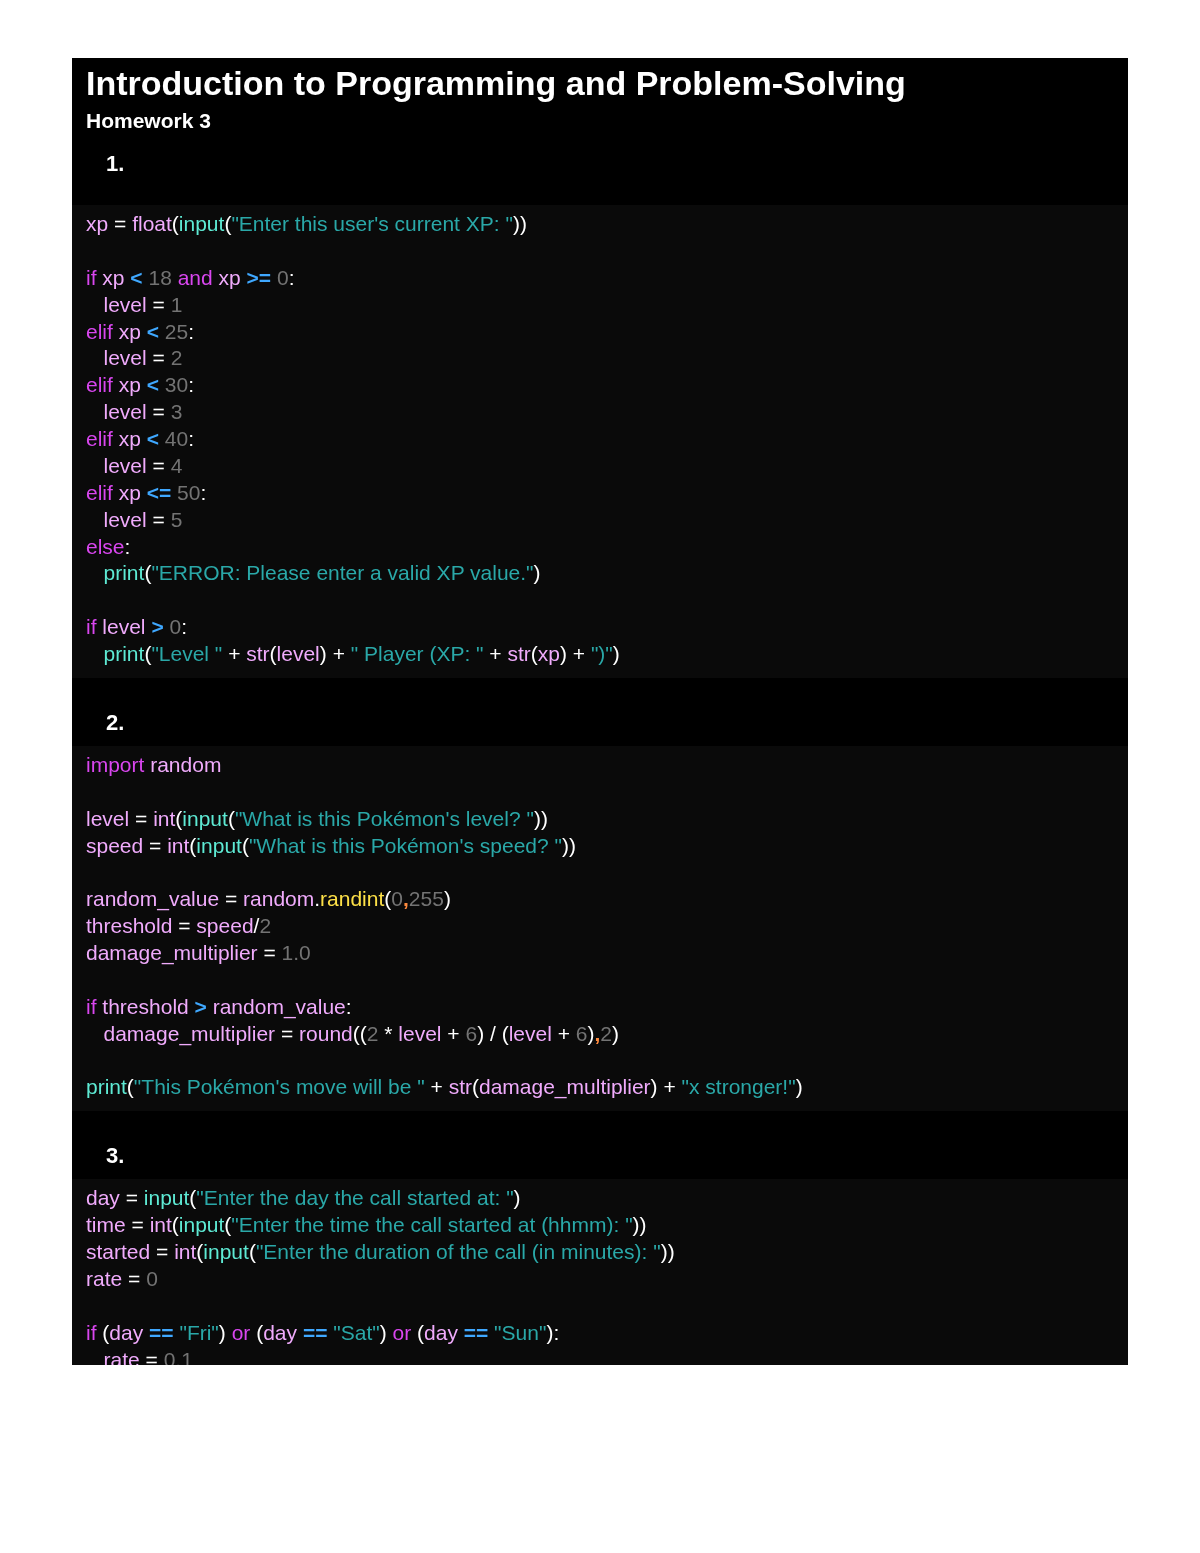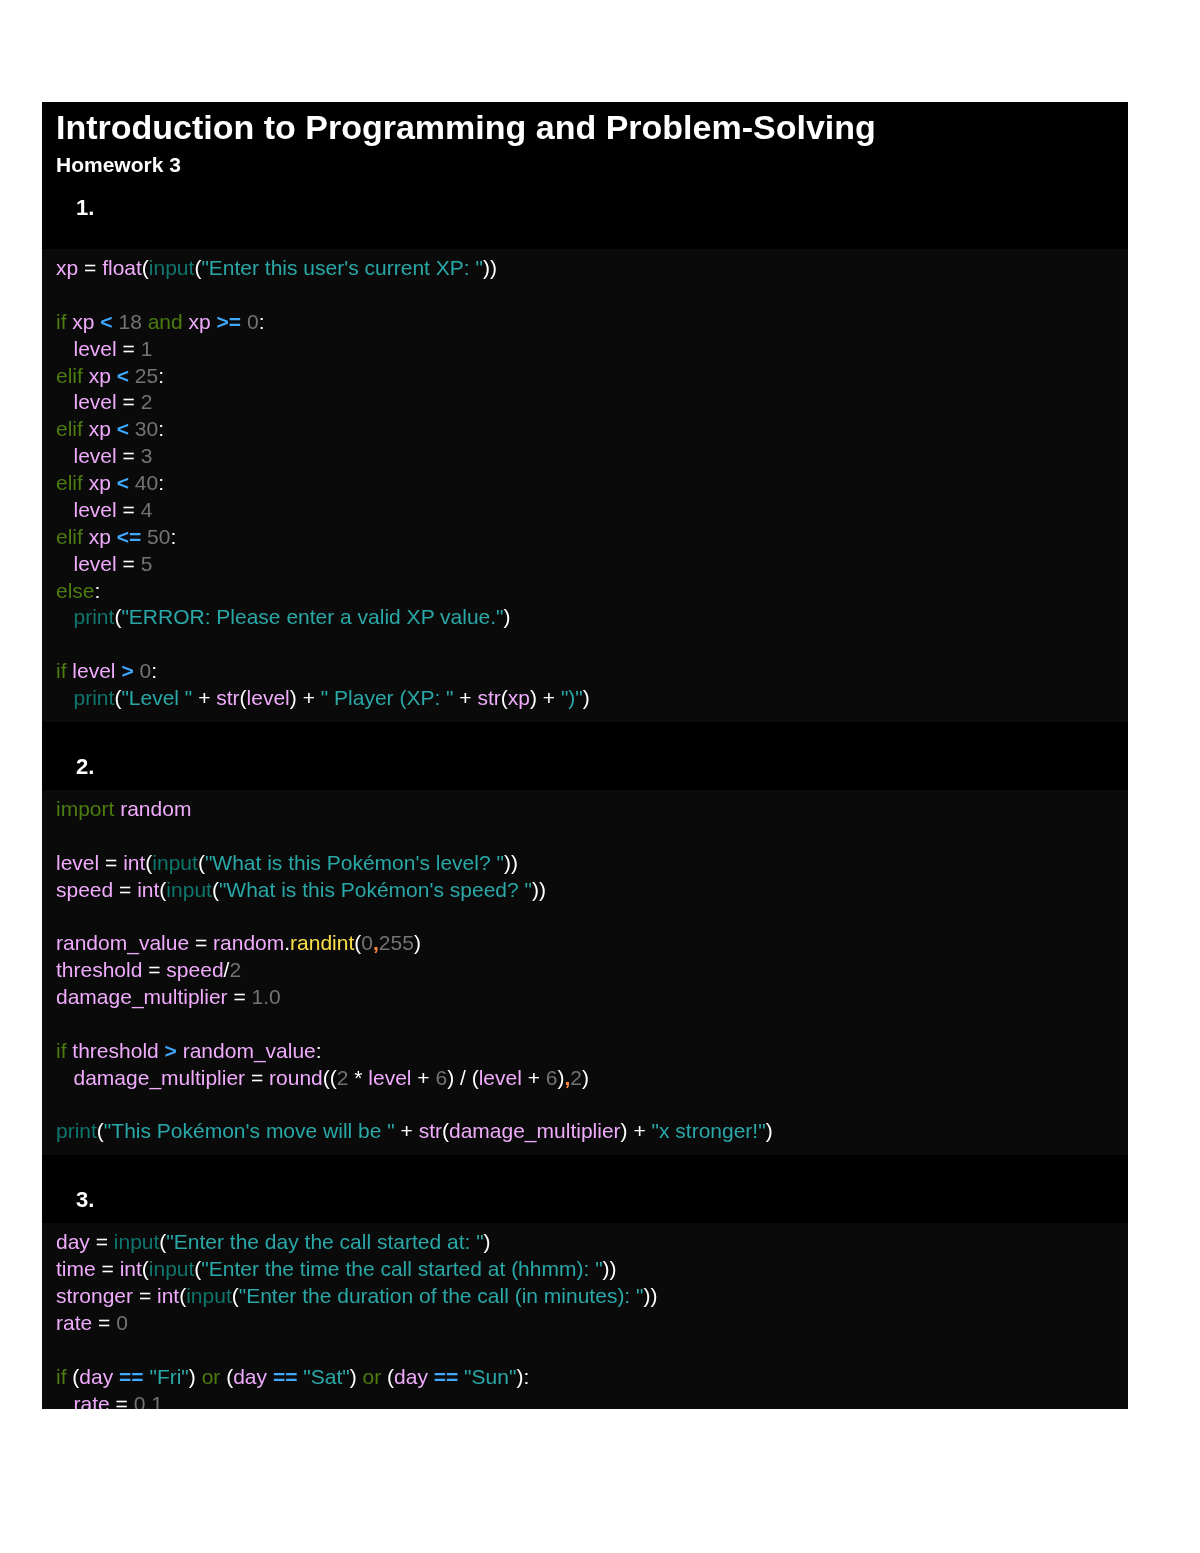--- a/index.html
+++ b/index.html
@@ -7,22 +7,21 @@
     padding: 0;
     background: #ffffff;
     font-family: Verdana, Geneva, sans-serif;
   }
   .page {
     width: 1200px;
     height: 1365px;
     background: #ffffff;
     position: relative;
     box-sizing: border-box;
-    padding: 58px 72px 0 42px;
-    margin-top: 44px;
+    padding: 58px 72px 0 72px;
   }
   .doc {
     background: #000000;
     color: #ffffff;
     width: 100%;
     box-sizing: border-box;
     padding: 4px 0 16px 0;
   }
   .title {
     font-size: 34px;
@@ -52,23 +51,23 @@
   .gap {
     height: 26px;
     background: #000000;
   }
   .smallgap {
     height: 18px;
     background: #000000;
   }
 
   
-  .kw   { color: #4d7c0f; }       
+  .kw   { color: #d946ef; }       
   .var  { color: #f0abfc; }       
-  .fn   { color: #0f766e; }       
+  .fn   { color: #5eead4; }       
   .typ  { color: #f0abfc; }       
   .num  { color: #737373; font-weight: normal; } 
   .str  { color: #2aa8a8; }       
   .op   { color: #ffffff; }       
   .cma  { color: #ff8a3d; font-weight: bold; } 
   .pn   { color: #ffffff; }       
   .bop  { color: #3fa8ff; font-weight: bold; }
   .attr { color: #fde047; }       
 </style>
 </head>
@@ -118,21 +117,21 @@
 <span>   </span><span class="var">damage_multiplier </span><span class="op">= </span><span class="typ">round</span><span class="pn">((</span><span class="num">2</span><span> </span><span class="op">* </span><span class="var">level </span><span class="op">+ </span><span class="num">6</span><span class="pn">) </span><span class="op">/ </span><span class="pn">(</span><span class="var">level </span><span class="op">+ </span><span class="num">6</span><span class="pn">)</span><span class="cma">,</span><span class="num">2</span><span class="pn">)</span>
 
 <span class="fn">print</span><span class="pn">(</span><span class="str">"This Pokémon's move will be "</span><span class="op"> + </span><span class="typ">str</span><span class="pn">(</span><span class="var">damage_multiplier</span><span class="pn">) </span><span class="op">+ </span><span class="str">"x stronger!"</span><span class="pn">)</span></div>
 
     <div class="gap"></div>
 
     <div class="qnum">3.</div>
 
     <div class="codeblock"><span class="var">day </span><span class="op">= </span><span class="fn">input</span><span class="pn">(</span><span class="str">"Enter the day the call started at: "</span><span class="pn">)</span>
 <span class="var">time </span><span class="op">= </span><span class="typ">int</span><span class="pn">(</span><span class="fn">input</span><span class="pn">(</span><span class="str">"Enter the time the call started at (hhmm): "</span><span class="pn">))</span>
-<span class="var">stronger </span><span class="op">= </span><span class="typ">int</span><span class="pn">(</span><span class="fn">input</span><span class="pn">(</span><span class="str">"Enter the duration of the call (in minutes): "</span><span class="pn">))</span>
+<span class="var">started </span><span class="op">= </span><span class="typ">int</span><span class="pn">(</span><span class="fn">input</span><span class="pn">(</span><span class="str">"Enter the duration of the call (in minutes): "</span><span class="pn">))</span>
 <span class="var">rate </span><span class="op">= </span><span class="num">0</span>
 
 <span class="kw">if </span><span class="pn">(</span><span class="var">day </span><span class="bop">== </span><span class="str">"Fri"</span><span class="pn">) </span><span class="kw">or </span><span class="pn">(</span><span class="var">day </span><span class="bop">== </span><span class="str">"Sat"</span><span class="pn">) </span><span class="kw">or </span><span class="pn">(</span><span class="var">day </span><span class="bop">== </span><span class="str">"Sun"</span><span class="pn">)</span><span class="op">:</span>
 <span>   </span><span class="var">rate </span><span class="op">= </span><span class="num">0.1</span>
 <span class="kw">else</span><span class="op">:</span></div>
 
   </div>
 </div>
 
 </body></html>

